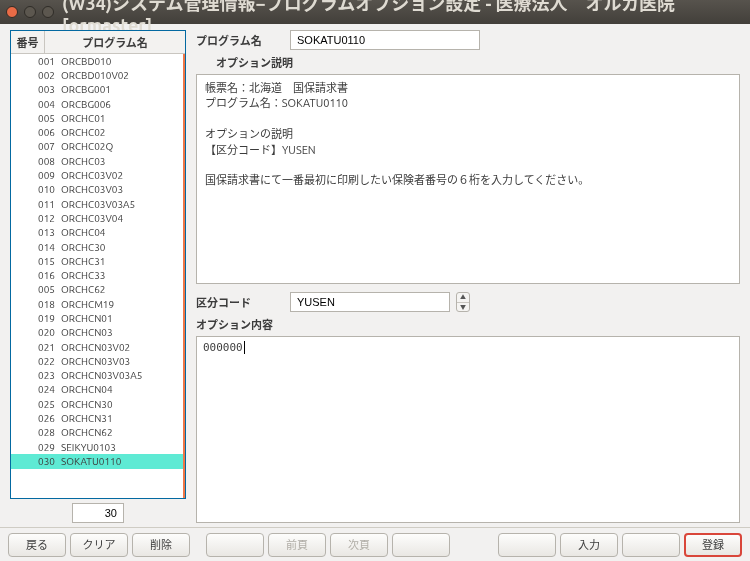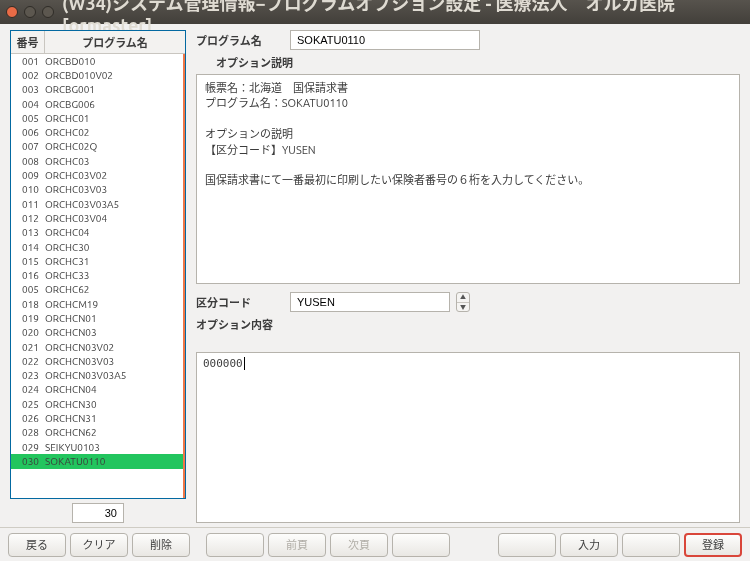--- a/index.html
+++ b/index.html
@@ -56,22 +56,22 @@
     border-right: 1px solid #c9c6c0;
   }
   .th.no { width: 34px; text-align: center; }
   .th.name { flex: 1; text-align: center; border-right: none; }
   .tbody {
     flex: 1;
     overflow: hidden;
     font-size: 10px;
     border-right: 2px solid #f07746;
   }
-  .tr { display: flex; padding: 0 2px; height: 14.3px; align-items: center; }
-  .tr.sel { background: #22c55e; }
+  .tr { display: flex; padding: 0 18px; height: 14.3px; align-items: center; }
+  .tr.sel { background: #5eead4; }
   .td.no { width: 32px; text-align: right; padding-right: 6px; }
   .td.name { flex: 1; }
   .selnum {
     margin-top: 4px;
     display: flex;
     justify-content: center;
   }
   .selnum input {
     width: 52px; height: 18px;
     text-align: right;
@@ -115,21 +115,20 @@
     color: #555;
   }
   .spinner .up { border-bottom: 1px solid #c9c6c0; }
   .content-box {
     border: 1px solid #b6b3ac;
     background: #fff;
     flex: 1;
     padding: 4px 6px;
     font-size: 11px;
     font-family: monospace;
-    margin-top: 16px;
   }
   .content-box .caret {
     border-right: 1px solid #000;
     animation: blink 1s steps(1) infinite;
     padding-right: 1px;
   }
   @keyframes blink { 50% { border-color: transparent; } }
   .footer {
     height: 34px;
     display: flex;

